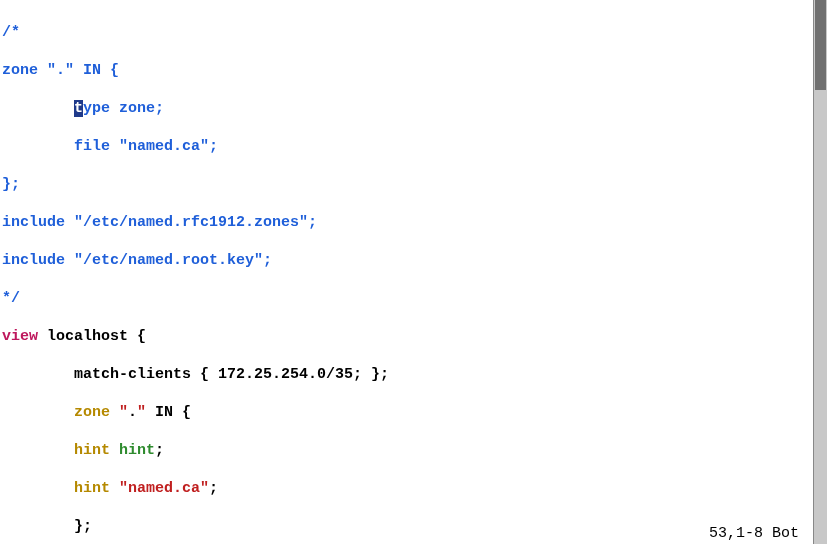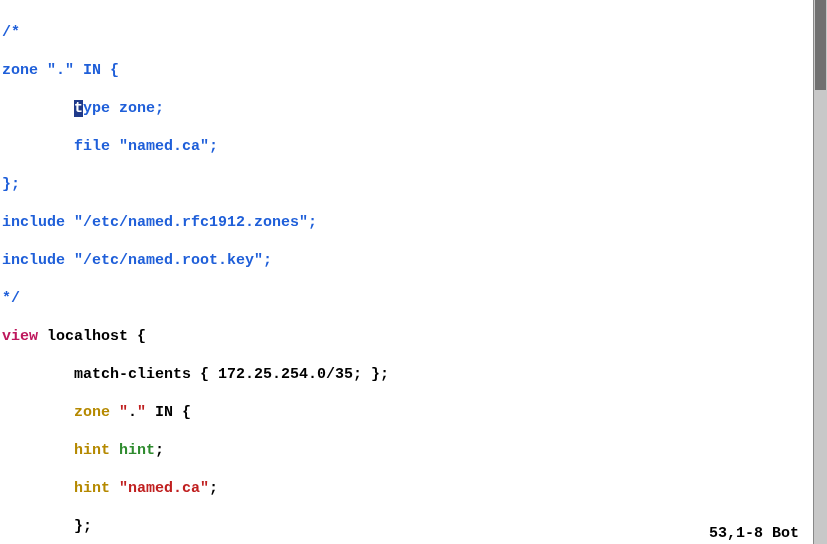--- a/index.html
+++ b/index.html
@@ -34,21 +34,21 @@
     right: 1px;
     top: 0;
     height: 90px;
     background: #707070;
   }
   .status {
     position: absolute;
     bottom: 2px;
     right: 28px;
     font-family: "Courier New", monospace;
-    font-weight: bold;
+    font-weight: normal;
   }
   .cursor {
     background: #1f3a8a;
     color: #fff;
   }
   .c-comment { color: #1f5fd9; }
   .c-dkyellow { color: #b58900; }
   .c-green   { color: #2e8b2e; }
   .c-red     { color: #c02020; }
   .c-purple  { color: #be185d; }

